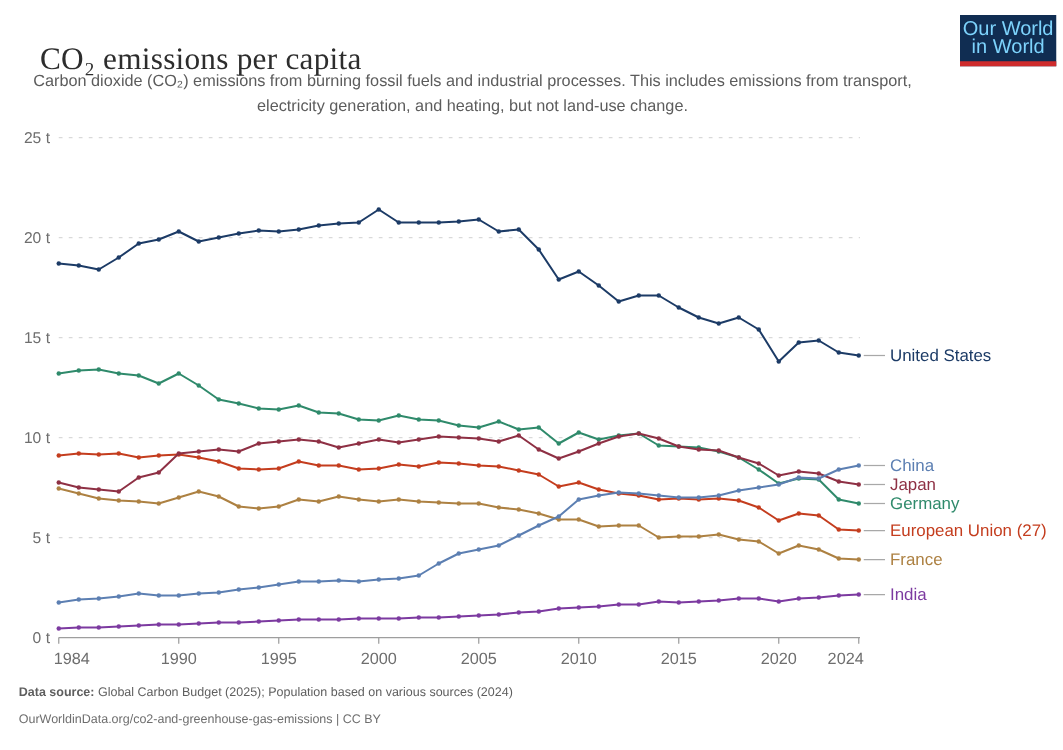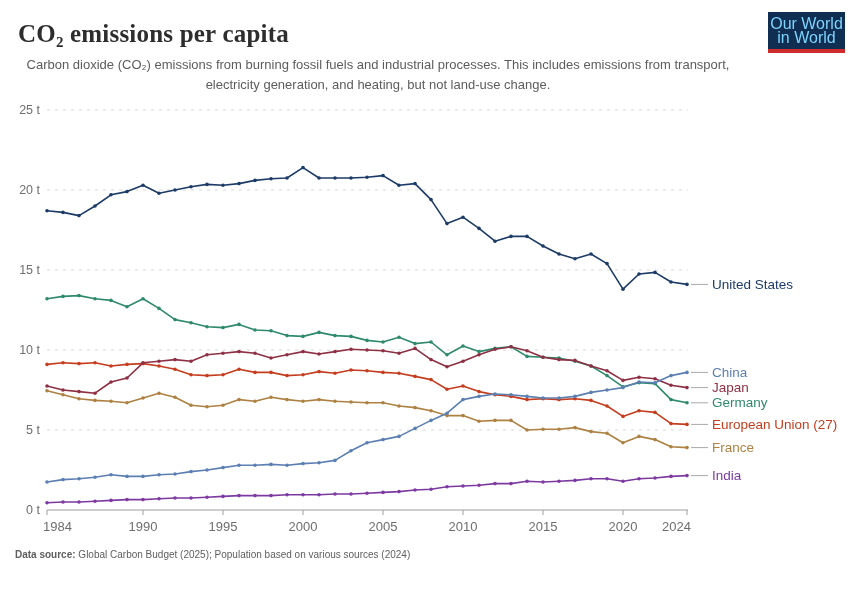--- a/index.html
+++ b/index.html
@@ -1,20 +1,20 @@
 <!DOCTYPE html>
 <html><head>
 <meta charset="utf-8">
 <style>
   html,body{margin:0;padding:0;background:#fff;}
   #frame{position:relative;width:850px;height:600px;background:#ffffff;overflow:hidden;
          font-family:"Liberation Sans",sans-serif;}
-  #chart-title{position:absolute;left:15px;top:17px;margin:3px;
+  #chart-title{position:absolute;left:15px;top:17px;margin:17px;
          font-family:"Liberation Serif","DejaVu Serif",serif;
-         font-size:25px;font-weight:700;color:#2d2d2d;letter-spacing:.2px;}
+         font-size:25px;font-weight:400;color:#2d2d2d;letter-spacing:.2px;}
   #chart-subtitle{position:absolute;left:15px;top:55px;margin:0;width:726px;
          font-size:13px;line-height:19.5px;color:#5c5c5c;text-align:center;}
   #owid-logo{position:absolute;left:768px;top:12px;width:77px;height:41px;
          background:#102d52;border-bottom:4px solid #ce2b2c;box-sizing:border-box;
          display:flex;flex-direction:column;align-items:center;justify-content:center;}
   #owid-logo span{color:#7dd3fc;font-size:16px;font-weight:400;line-height:13.5px;}
   #chart-svg{position:absolute;left:0;top:95px;}
   svg text{font-family:"Liberation Sans",sans-serif;}
   #chart-footer{position:absolute;left:15px;top:544px;font-size:10px;color:#5e5e5e;line-height:21px;}
   #footer-url{color:#6e6e6e;}
@@ -382,14 +382,15 @@
         <circle cx="655" cy="177.4" r="1.8" fill="#1c3b66"></circle>
         <circle cx="671" cy="187" r="1.8" fill="#1c3b66"></circle>
         <circle cx="687" cy="189.4" r="1.8" fill="#1c3b66"></circle>
         <line x1="691" y1="189.4" x2="708" y2="189.4" stroke="#a8a8a8" stroke-width="1"></line>
         <text x="712" y="193.9" text-anchor="start" font-size="13.5" fill="#1c3b66">United States</text>
       </g>
     </svg>
 
   <div id="chart-footer">
     <div><span class="b">Data source:</span><span> Global Carbon Budget (2025); Population based on various sources (2024)</span></div>
+    <div id="footer-url">OurWorldinData.org/co2-and-greenhouse-gas-emissions | CC BY</div>
   </div>
 </div>
 
 </body></html>

